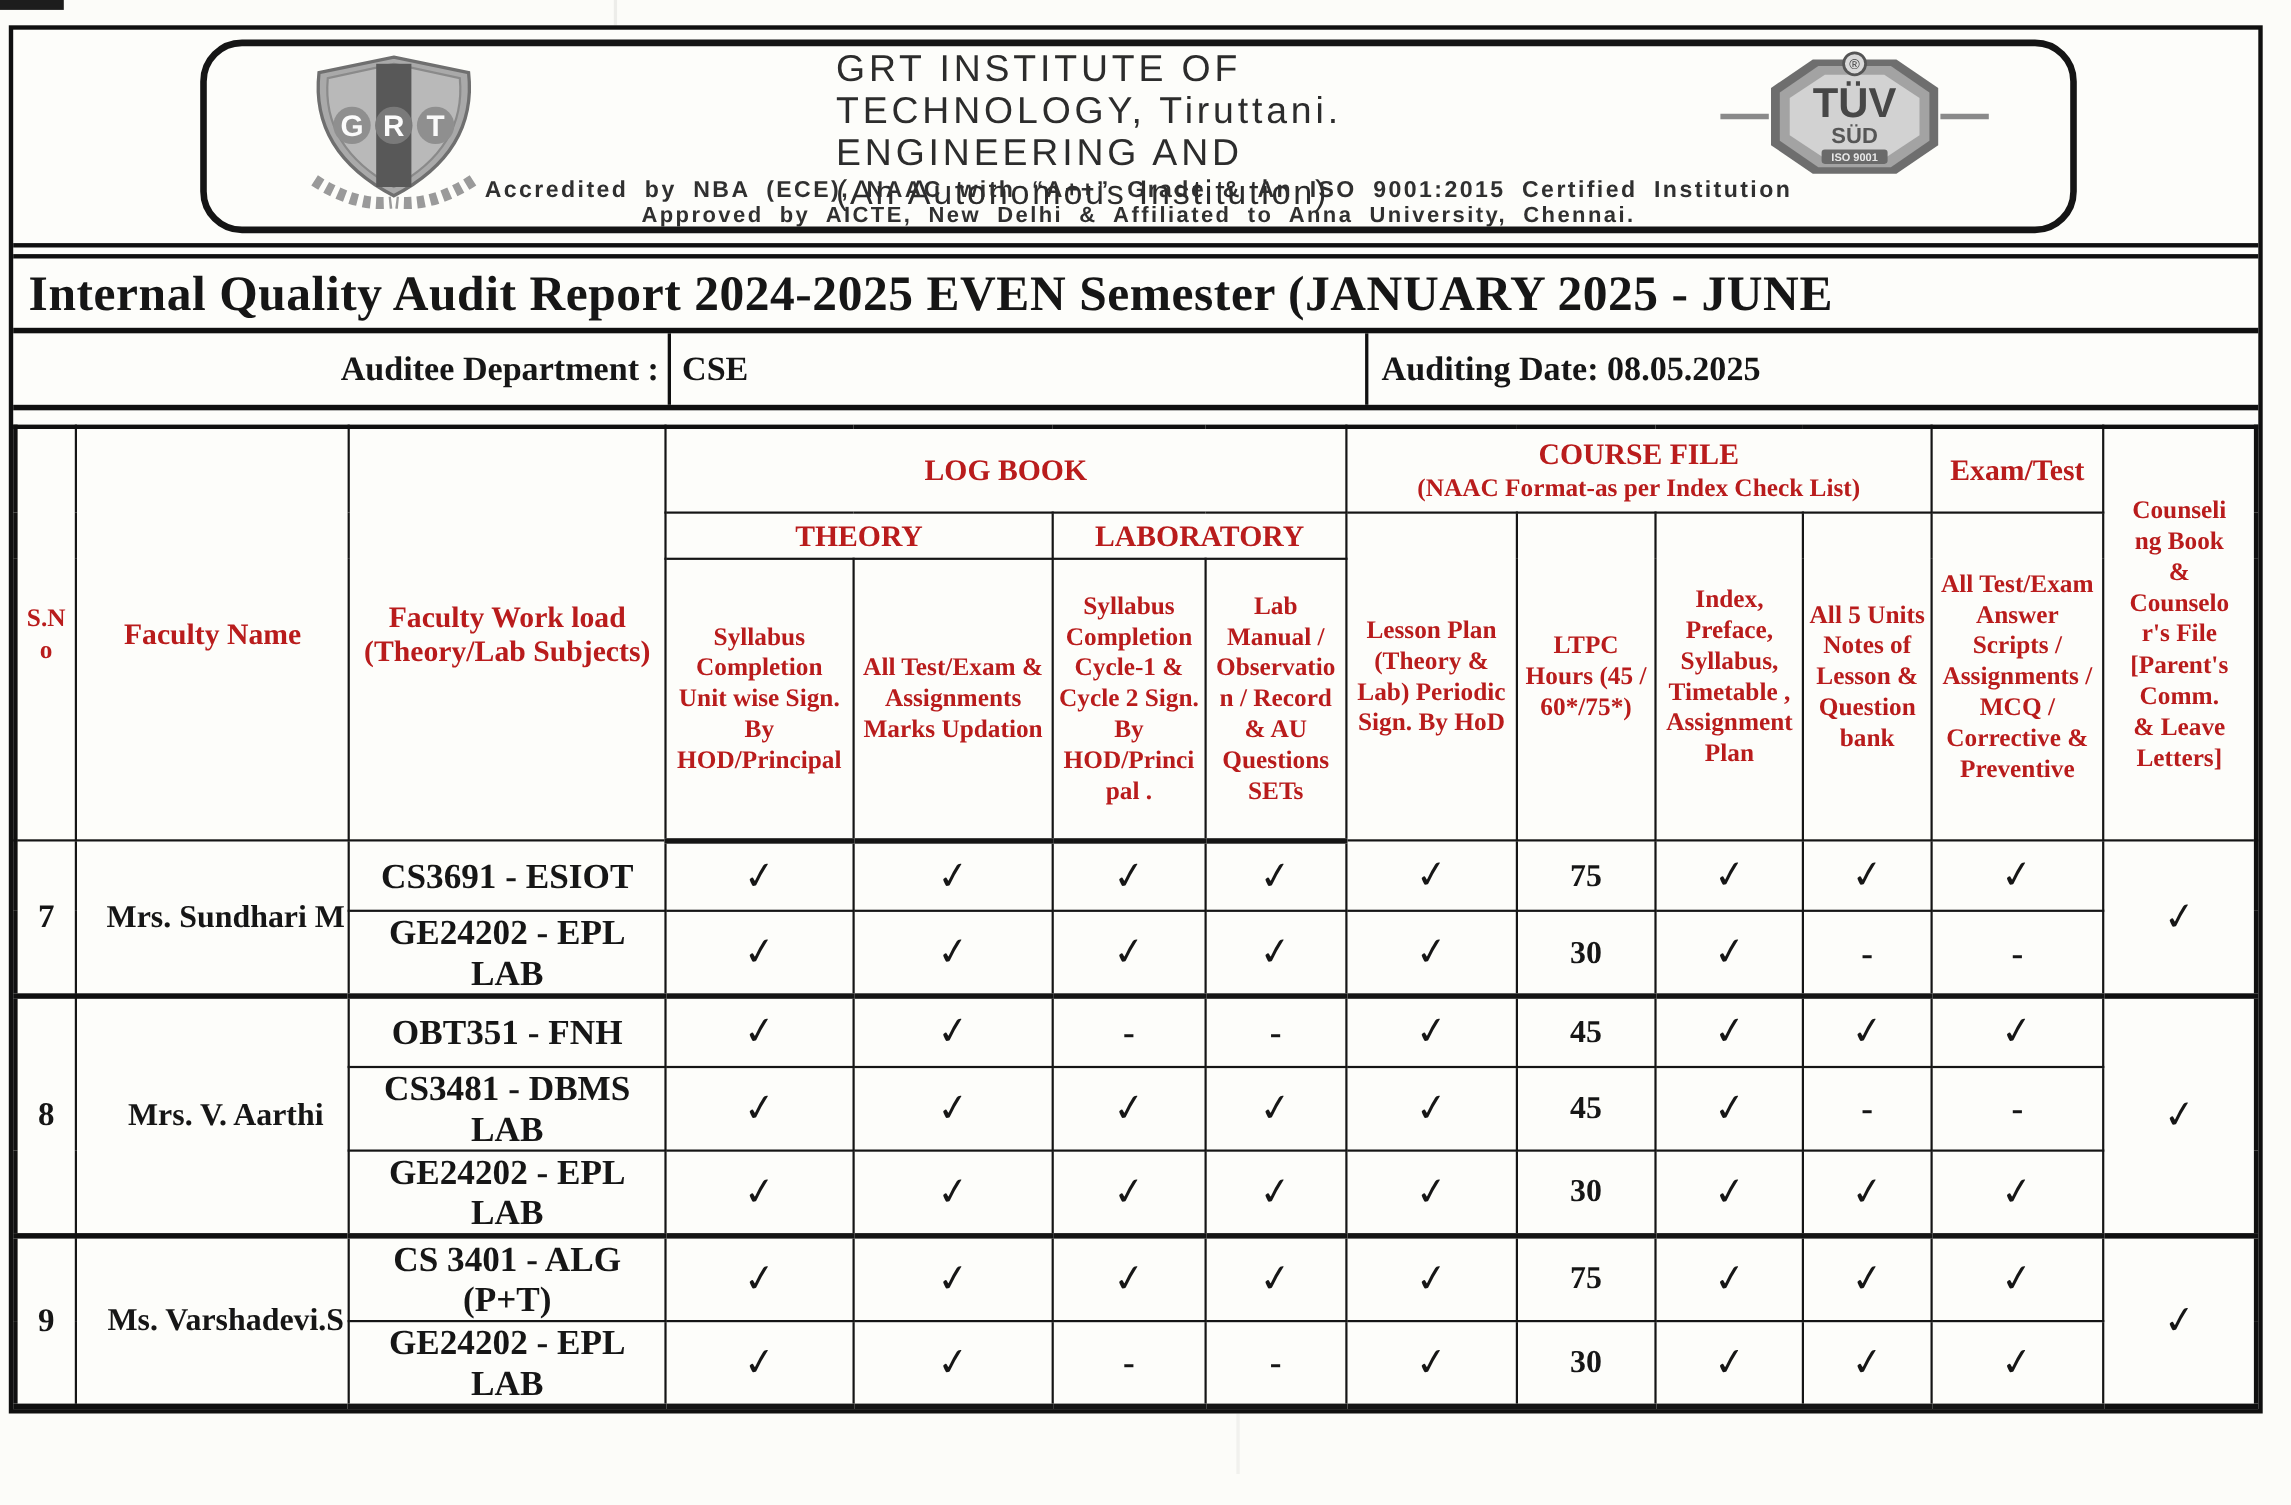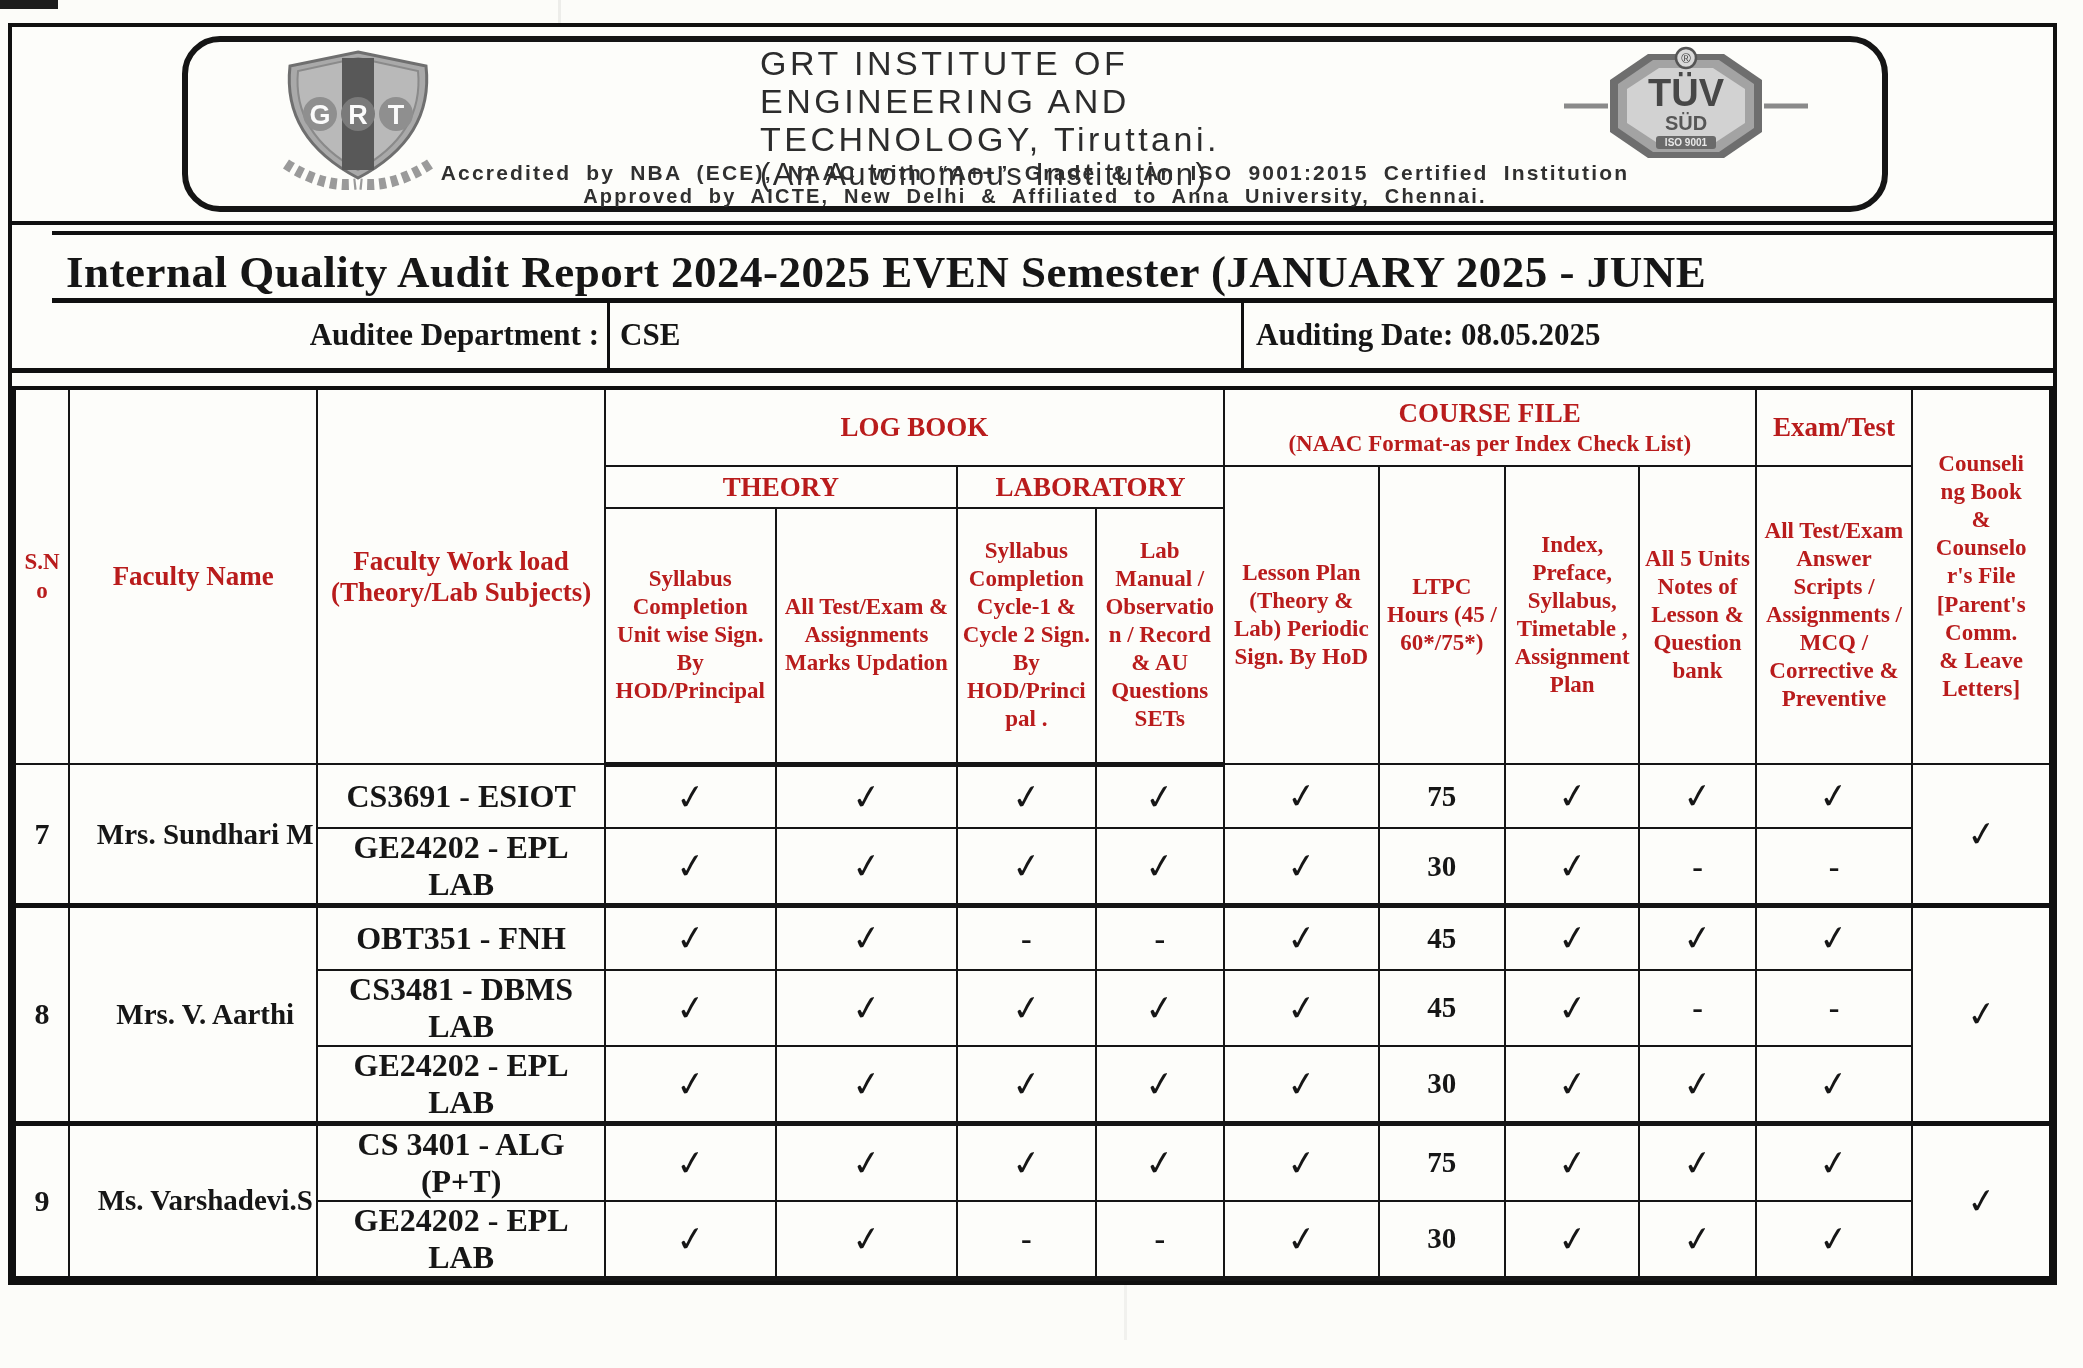--- a/index.html
+++ b/index.html
@@ -24,21 +24,21 @@
   .inst-line { font-size:34px; line-height:1.12; letter-spacing:3.5px; }
   .inst-line.small { font-size:31px; letter-spacing:2.5px; }
   .tuv-logo { position:absolute; right:66px; top:2px; }
   .accred { position:absolute; left:0; bottom:-2px; width:100%; text-align:center;
             font-family:"Liberation Sans",sans-serif; font-weight:700; color:#303030; }
   .accred-l1 { font-size:21px; letter-spacing:2.2px; word-spacing:7px; }
   .accred-l2 { font-size:20px; letter-spacing:2.2px; word-spacing:7px; }
 
   
   .title-row { margin-top:6px; border-top:4px solid #101010; border-bottom:5px solid #101010;
-               height:72px; display:flex; align-items:flex-end;margin-left:40px; }
+               height:72px; display:flex; align-items:center; }
   .title-text { font-size:45px; font-weight:700; padding-left:14px; white-space:nowrap; overflow:hidden; letter-spacing:.5px; }
 
   
   .info-row { display:flex; height:70px; border-bottom:5px solid #101010; font-weight:700; font-size:31px; }
   .cell-auditee-label { width:598px; text-align:right; padding:14px 8px 0 0; border-right:3px solid #101010; }
   .cell-auditee-value { width:634px; padding:14px 0 0 10px; border-right:3px solid #101010; }
   .cell-audit-date { flex:1; padding:14px 0 0 12px; }
 
   .auditor-row { display:flex; height:114px; border-bottom:5px solid #101010; font-weight:700; font-size:30px; }
   .cell-auditor-label { width:302px; border-right:3px solid #101010; padding:10px 0 0 8px; line-height:1.5; }
@@ -97,22 +97,22 @@
           <circle cx="128" cy="68" r="17" fill="#8f8f8f"></circle>
           <text x="52" y="78" text-anchor="middle" font-family="Liberation Sans,sans-serif" font-size="27" font-weight="bold" fill="#fbfbfb">G</text>
           <text x="90" y="78" text-anchor="middle" font-family="Liberation Sans,sans-serif" font-size="27" font-weight="bold" fill="#fbfbfb">R</text>
           <text x="128" y="78" text-anchor="middle" font-family="Liberation Sans,sans-serif" font-size="27" font-weight="bold" fill="#fbfbfb">T</text>
           <path d="M18 118 Q55 142 88 138" fill="none" stroke="#9a9a9a" stroke-width="11" stroke-dasharray="7 5"></path>
           <path d="M162 118 Q125 142 92 138" fill="none" stroke="#9a9a9a" stroke-width="11" stroke-dasharray="7 5"></path>
         </svg>
 
         <div class="inst-block">
           <div class="inst-line">GRT INSTITUTE OF</div>
+          <div class="inst-line">TECHNOLOGY, Tiruttani.</div>
           <div class="inst-line">ENGINEERING AND</div>
-          <div class="inst-line">TECHNOLOGY, Tiruttani.</div>
           <div class="inst-line small">(An Autonomous Institution)</div>
         </div>
 
         <svg class="tuv-logo" width="260" height="132" viewBox="0 0 260 132">
           <line x1="8" y1="62" x2="52" y2="62" stroke="#8a8a8a" stroke-width="5"></line>
           <line x1="208" y1="62" x2="252" y2="62" stroke="#8a8a8a" stroke-width="5"></line>
           <polygon points="92,10 168,10 206,36 206,88 168,114 92,114 54,88 54,36" fill="#6e6e6e"></polygon>
           <polygon points="97,16 163,16 198,40 198,84 163,108 97,108 62,84 62,40" fill="#a3a3a3"></polygon>
           <polygon points="103,24 157,24 189,45 189,79 157,100 103,100 71,79 71,45" fill="#d2d2d2"></polygon>
           <circle cx="130" cy="14" r="10" fill="#d9d9d9" stroke="#555" stroke-width="2.5"></circle>

